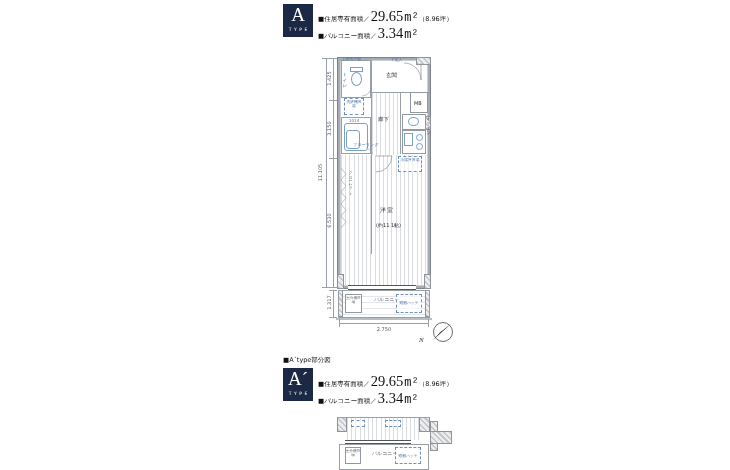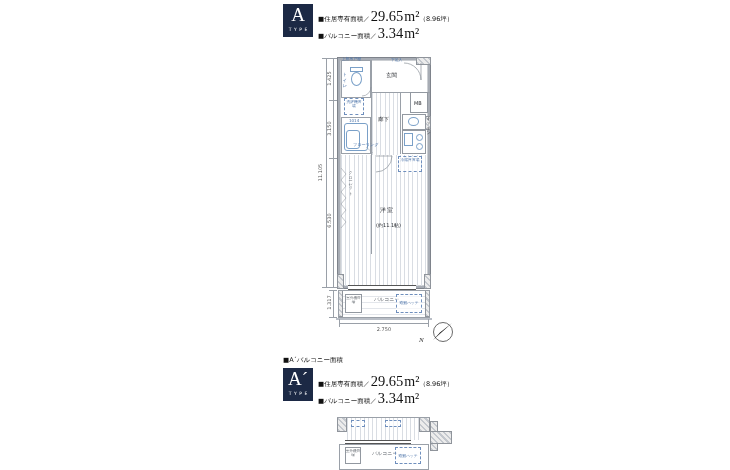--- a/index.html
+++ b/index.html
@@ -6,21 +6,21 @@
   html,body{width:730px;height:470px}
   body{position:relative;overflow:hidden;background:#fff;font-family:"DejaVu Sans",sans-serif;color:#222}
   .abs{position:absolute}
   
   .badge{position:absolute;width:30px;height:33px;background:#1c2945;color:#fff;text-align:center}
   .badge .bl{display:block;font-family:"Liberation Serif",serif;font-size:19px;line-height:22px;font-weight:400}
   .badge .bt{display:block;font-size:4.5px;letter-spacing:2.5px;padding-left:2.5px;margin-top:0.5px}
   
   .mline{position:absolute;display:flex;align-items:baseline;white-space:nowrap;font-size:6.5px;color:#111}
   .mval{font-family:"Liberation Serif",serif;font-size:14.5px;line-height:1;margin:0 1px}
-  .munit{font-family:Liberation Serif, serif;font-size:14px}
+  .munit{font-family:Liberation Mono, monospace;font-size:12px}
   .heading2{position:absolute;font-size:6.5px;color:#111;white-space:nowrap}
   
   .wall{position:absolute;background:repeating-linear-gradient(45deg,#c4c8ce 0 1.5px,#ececec 1.5px 4px);border:1px solid #8f949b}
   .outline{position:absolute;border:2.5px solid #a7acb4;box-shadow:0 0 0 1px #7e838b,inset 0 0 0 0.5px #9aa0a8;background:#fff}
   .room-line{position:absolute;border:1px solid #9aa0a8;background:#fff}
   .stripesV{position:absolute;background:repeating-linear-gradient(90deg,#d9dde3 0 1px,transparent 1px 4.2px)}
   .stripesB{position:absolute;background:repeating-linear-gradient(180deg,transparent 0 5px,#e3e6eb 5px 6px)}
   .box{position:absolute;border:1px solid #9298a0;background:#fff}
   .bluebox{position:absolute;border:1px dashed #6f8fbd;background:rgba(255,255,255,.65)}
   .fix{position:absolute;border:1px solid #7aa0c8;background:#fff}
@@ -162,21 +162,21 @@
   <div class="dl" style="left:339px;top:319px;width:1px;height:8px"></div>
   <div class="dl" style="left:428px;top:319px;width:1px;height:8px"></div>
   <div class="dim" style="left:364px;top:326px">2.750</div>
 
   <svg class="abs" style="left:422px;top:318px" width="34" height="30" viewBox="0 0 34 30">
     <circle cx="21" cy="14" r="9.5" stroke="#444" stroke-width="0.8" fill="#fff"></circle>
     <polygon points="11,22 30,5 18,14.5" fill="#111"></polygon>
   </svg>
   <span class="nlabel" style="left:419px;top:336px">N</span>
 
-  <div class="heading2" style="left:283px;top:356px">■A´バルコニー面積</div>
+  <div class="heading2" style="left:283px;top:356px">■A´type部分図</div>
 
   <div class="badge" style="left:283px;top:368px">
     <span class="bl">A´</span>
     <span class="bt">TYPE</span>
   </div>
   <div class="mline" style="left:318px;top:374px">
     <span>■住居専有面積／</span>
     <span class="mval">29.65</span>
     <span class="munit">m²</span>
     <span>（8.96坪）</span>

